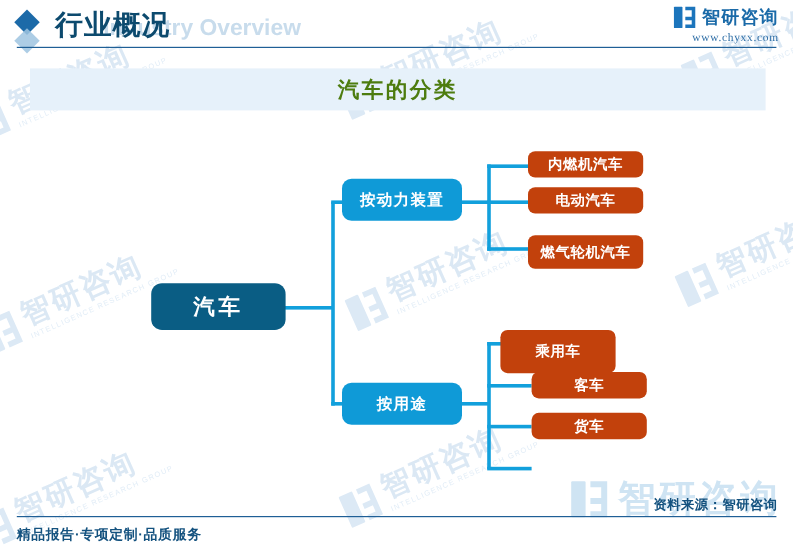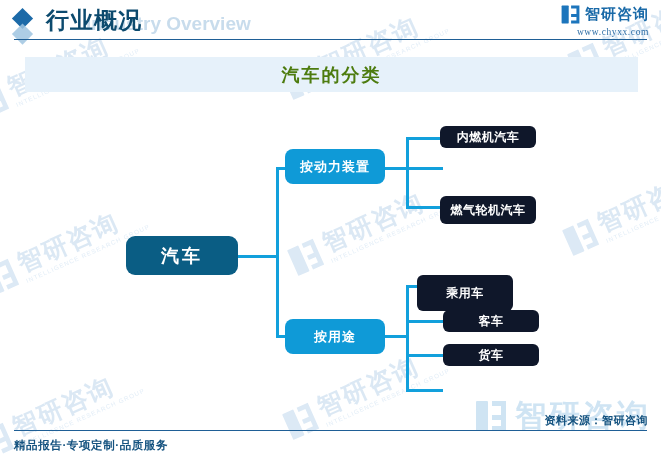--- a/index.html
+++ b/index.html
@@ -86,21 +86,21 @@
   }
   .node.root{
     background:#0a5d84;border-radius:9px;
     font-size:18px;font-weight:700;letter-spacing:3px;
   }
   .node.lvl2{
     background:#0f9ad7;border-radius:8px;
     font-size:13px;font-weight:700;letter-spacing:1px;
   }
   .node.leaf{
-    background:#0f172a;border-radius:6px;
+    background:#c2410c;border-radius:6px;
     font-size:12px;font-weight:700;letter-spacing:.5px;
   }
   .link{position:absolute;background:#12a0dc;}
 
   
   .bigwm{
     position:absolute;right:10px;bottom:28px;
     display:flex;align-items:center;gap:8px;z-index:2;
   }
   .bigwm .bm{width:32px;height:32px;color:#cfe4f3;display:block;}
@@ -264,20 +264,21 @@
     <div class="link" style="left:406px;top:320px;width:37px;height:3px;"></div>
     <div class="link" style="left:406px;top:354px;width:37px;height:3px;"></div>
     <div class="link" style="left:406px;top:389px;width:37px;height:3px;"></div>
 
     <div class="node root" style="left:126px;top:236px;width:112px;height:39px;">汽车</div>
 
     <div class="node lvl2" style="left:285px;top:149px;width:100px;height:35px;">按动力装置</div>
     <div class="node lvl2" style="left:285px;top:319px;width:100px;height:35px;">按用途</div>
 
     <div class="node leaf" style="left:440px;top:126px;width:96px;height:22px;">内燃机汽车</div>
+    <div class="node leaf" style="left:440px;top:156px;width:96px;height:22px;">电动汽车</div>
     <div class="node leaf" style="left:440px;top:196px;width:96px;height:28px;">燃气轮机汽车</div>
 
     <div class="node leaf" style="left:417px;top:275px;width:96px;height:36px;">乘用车</div>
     <div class="node leaf" style="left:443px;top:344px;width:96px;height:22px;">货车</div>
     <div class="node leaf" style="left:443px;top:310px;width:96px;height:22px;">客车</div>
   </div>
 
   <div class="ftr-right">资料来源：智研咨询</div>
   <div class="ftr-rule"></div>
   <div class="ftr-left">精品报告·专项定制·品质服务</div>

